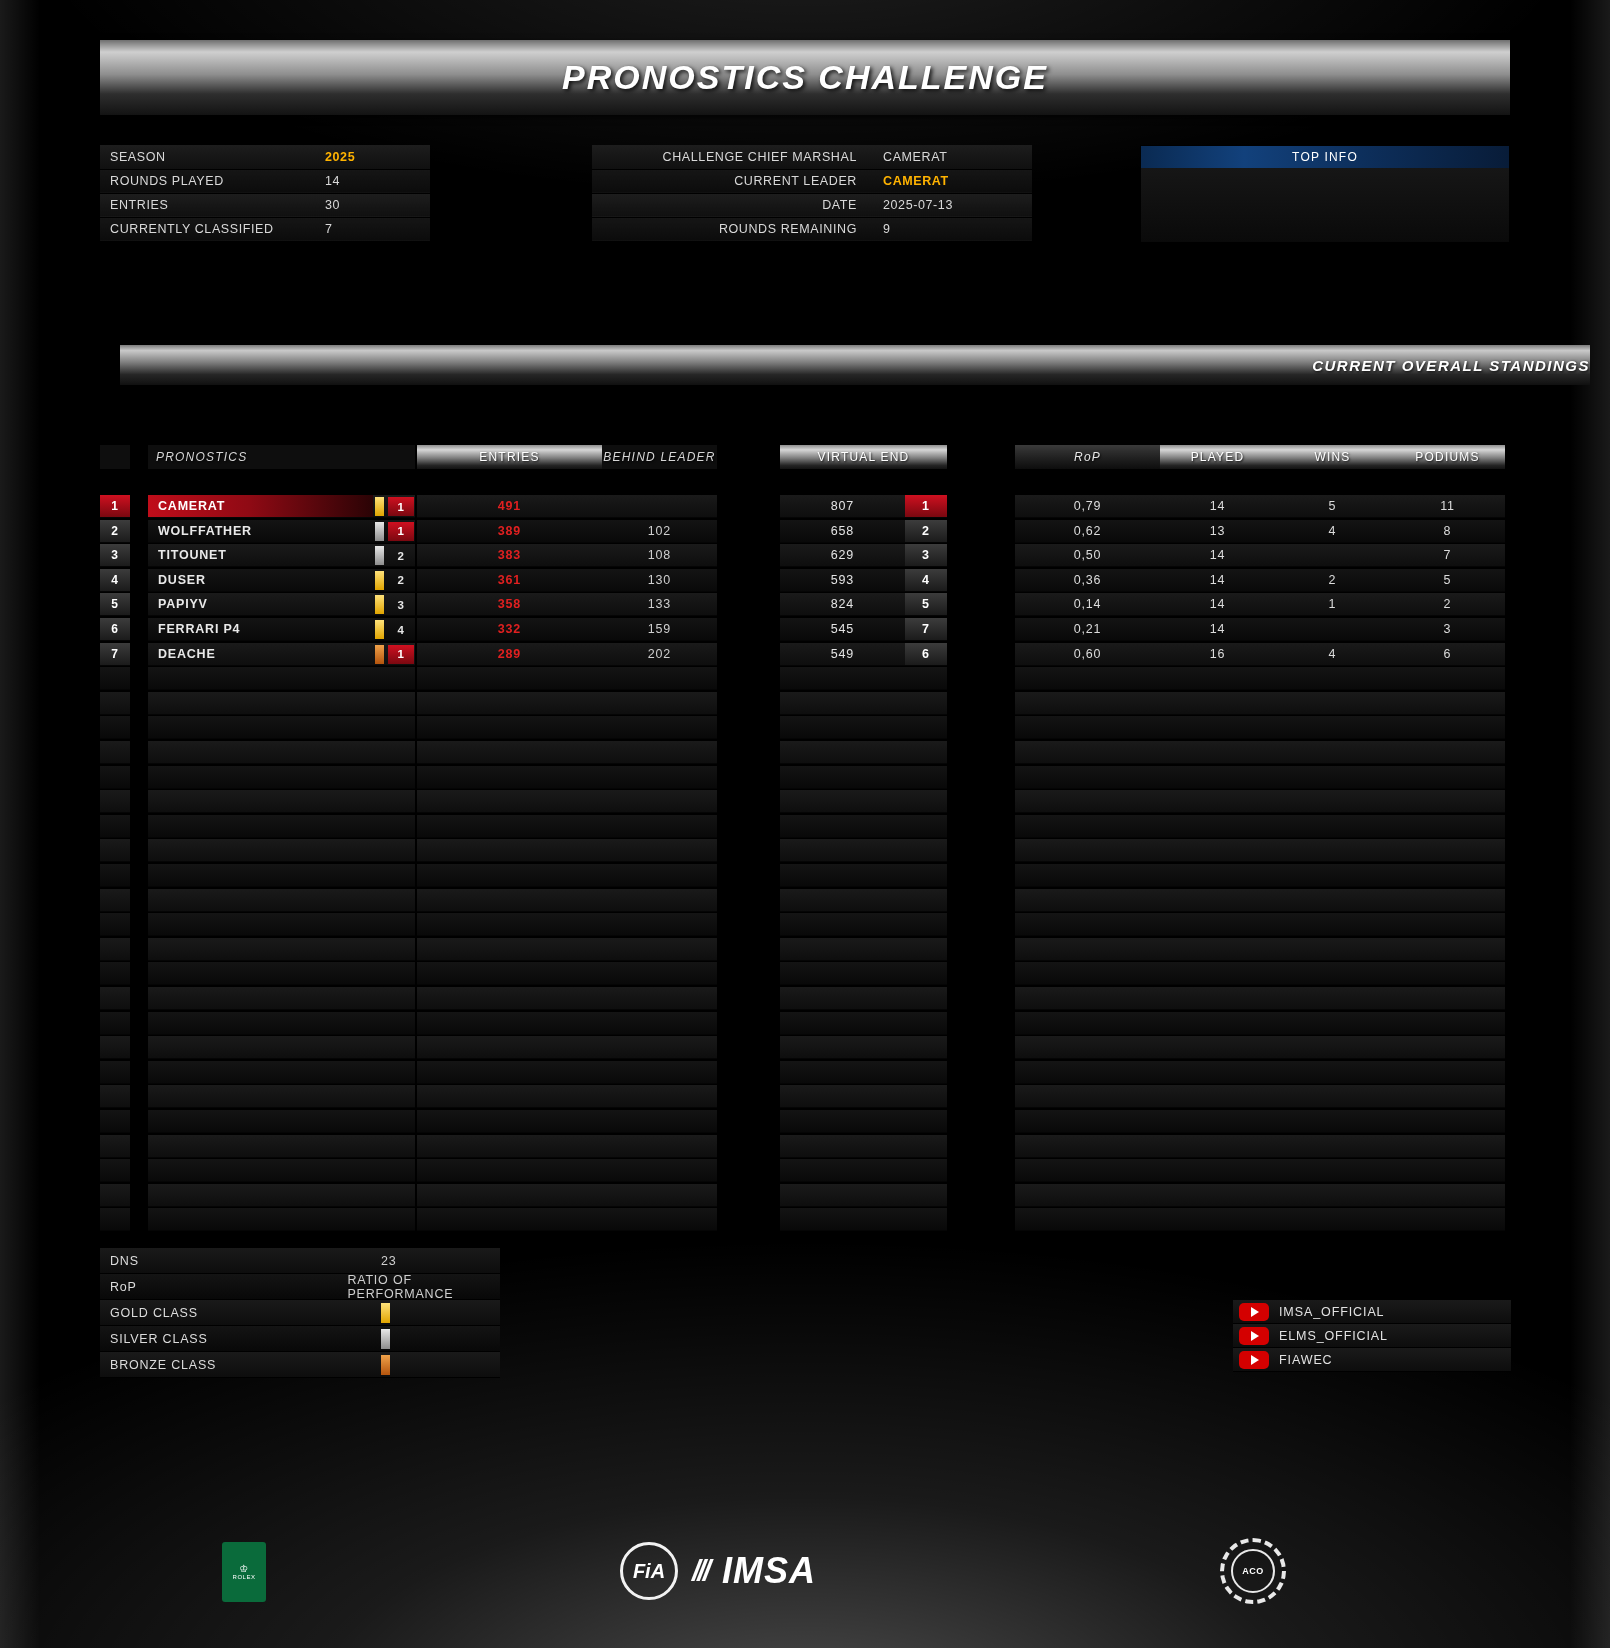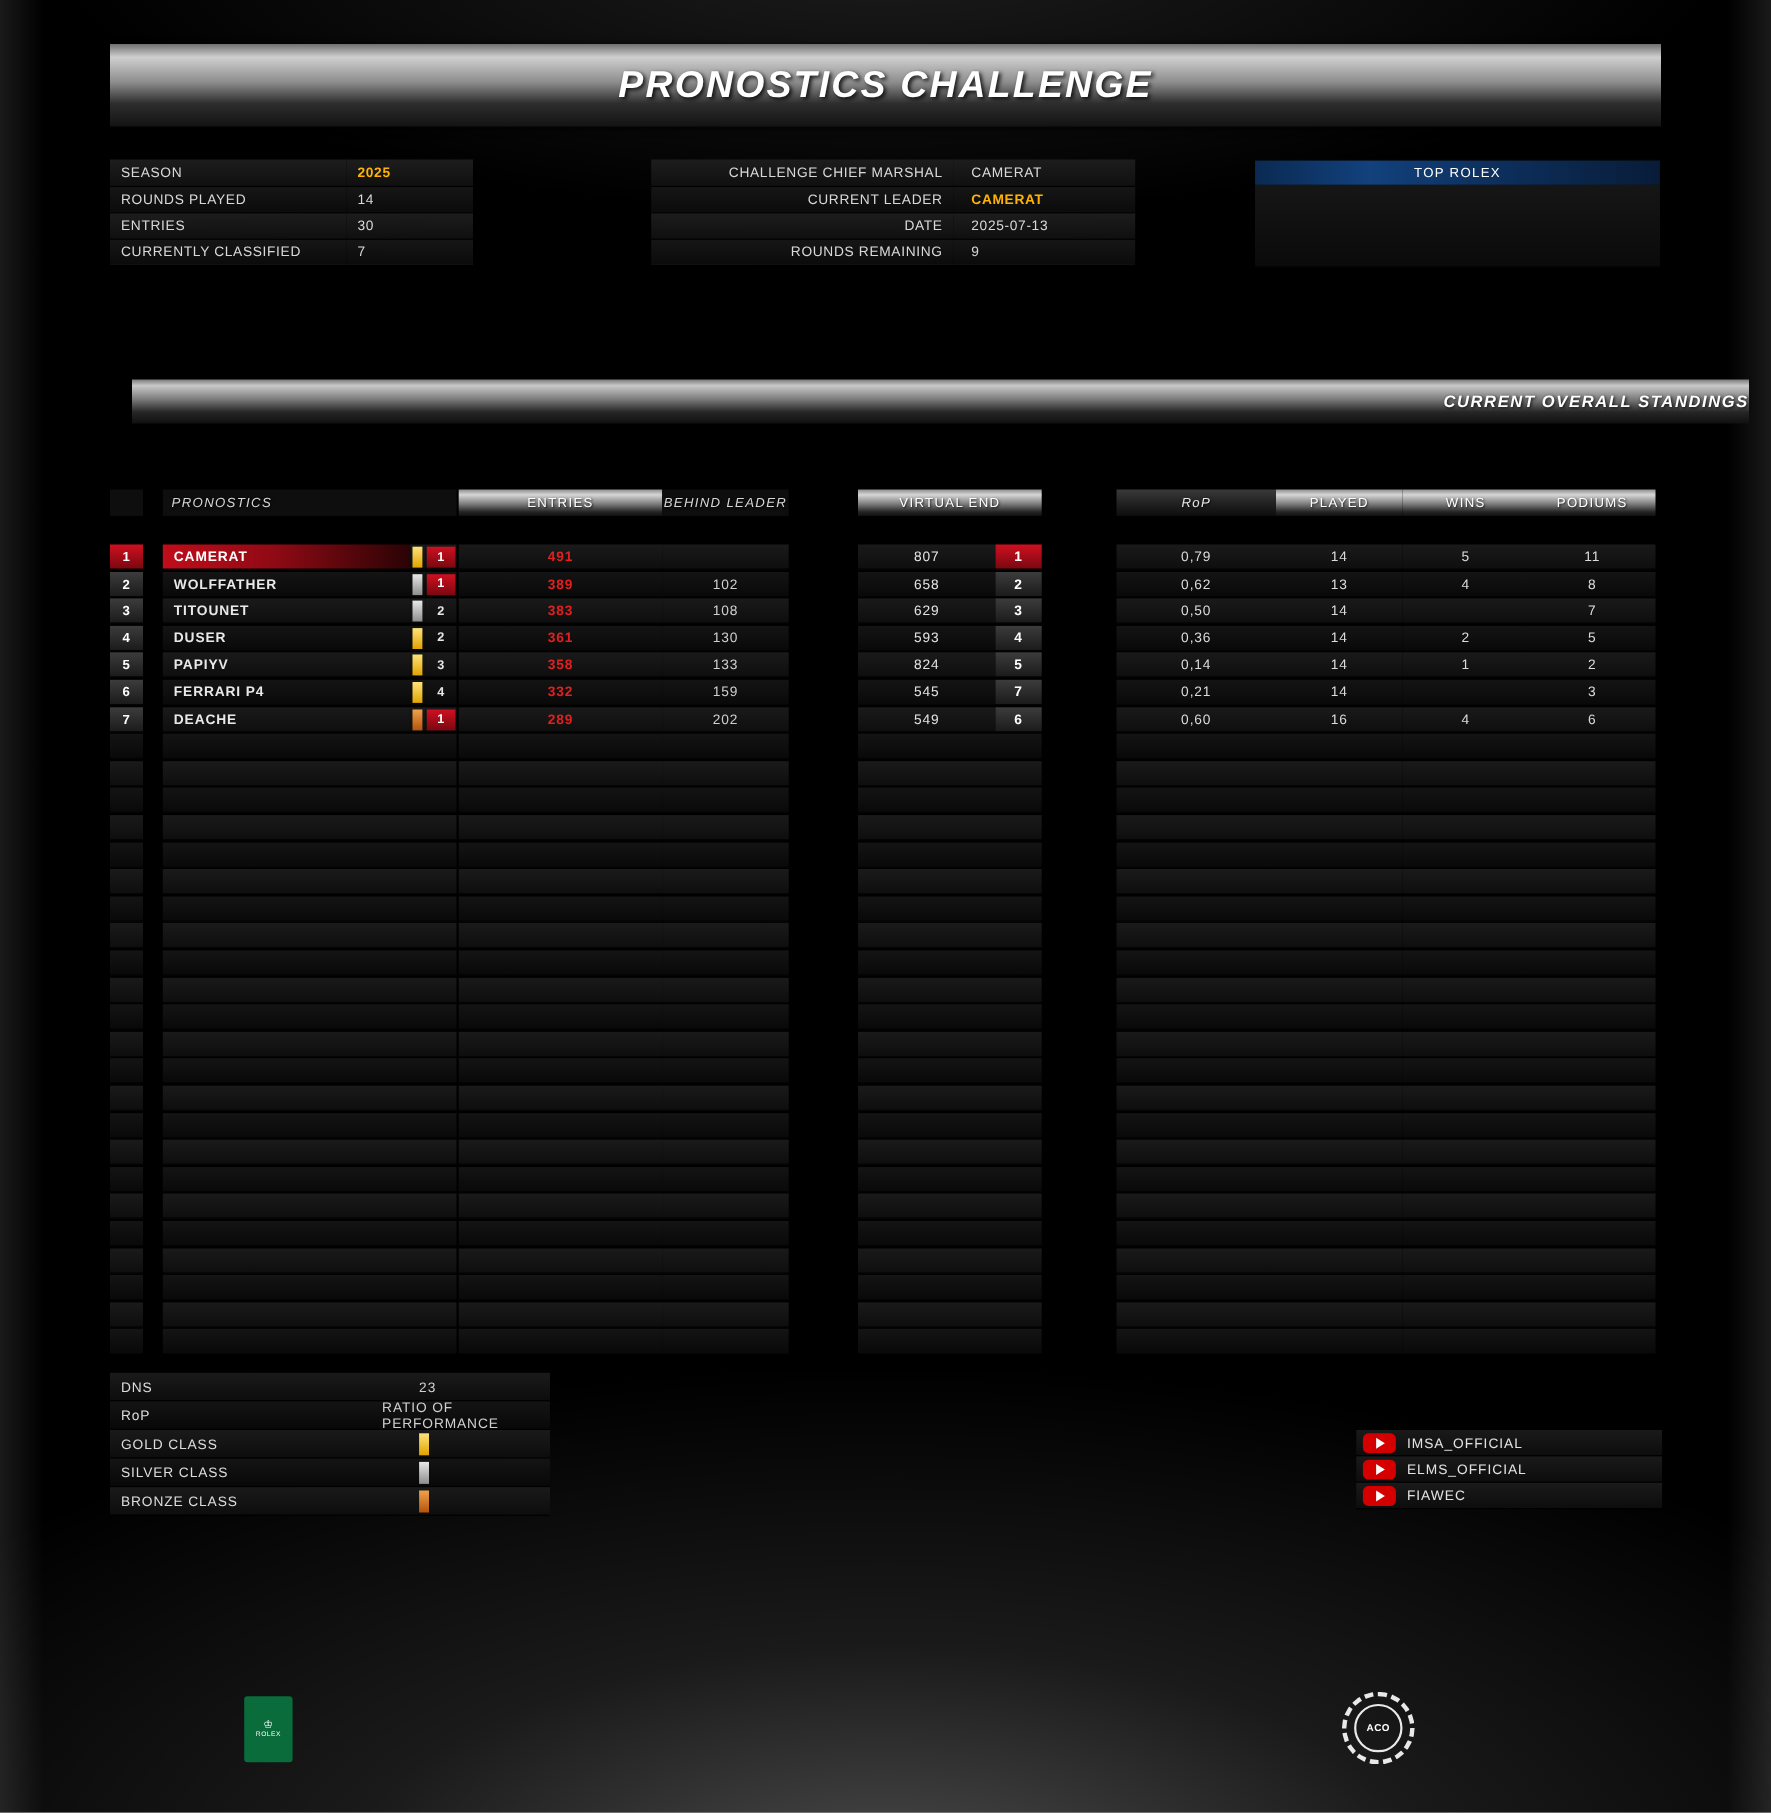--- a/index.html
+++ b/index.html
@@ -273,21 +273,21 @@
         <td class="val">2025-07-13</td>
       </tr>
       <tr class="row-b">
         <td class="lbl">ROUNDS REMAINING</td>
         <td class="val">9</td>
       </tr>
     </tbody>
       </table>
 
     <div id="topInfo">
-      <div class="th">TOP ROLEX</div>
+      <div class="th">TOP INFO</div>
       <div class="body"></div>
     </div>
 
     <div class="sectionBar">
       <span>CURRENT OVERALL STANDINGS</span>
     </div>
 
     <div id="grid">
         <div class="hdrcell flat" style="left:148px; top:445px; width:267px;">PRONOSTICS</div>
         <div class="hdrcell" style="left:417px; top:445px; width:185px;">ENTRIES</div>
@@ -655,19 +655,24 @@
           <div class="yt"></div>
           <div class="slabel">FIAWEC</div>
         </div>
       </div>
 
     <div class="footer">
       <div class="rolex">
         <div class="crown">♔</div>
         <div>ROLEX</div>
       </div>
+      <div class="fia">
+        <div class="ring">FiA</div>
+        <div class="slashes">///</div>
+        <div class="imsa">IMSA</div>
+      </div>
       <div class="aco">
         <div class="inner">ACO</div>
       </div>
     </div>
 
   </div>
 </div>
 
 </body></html>

